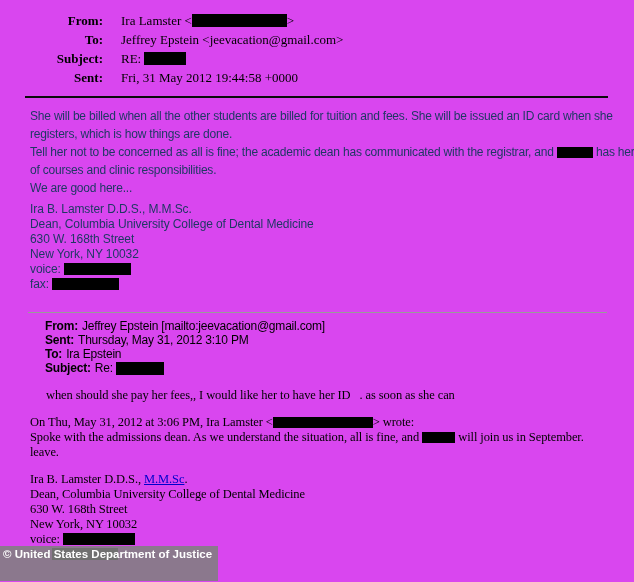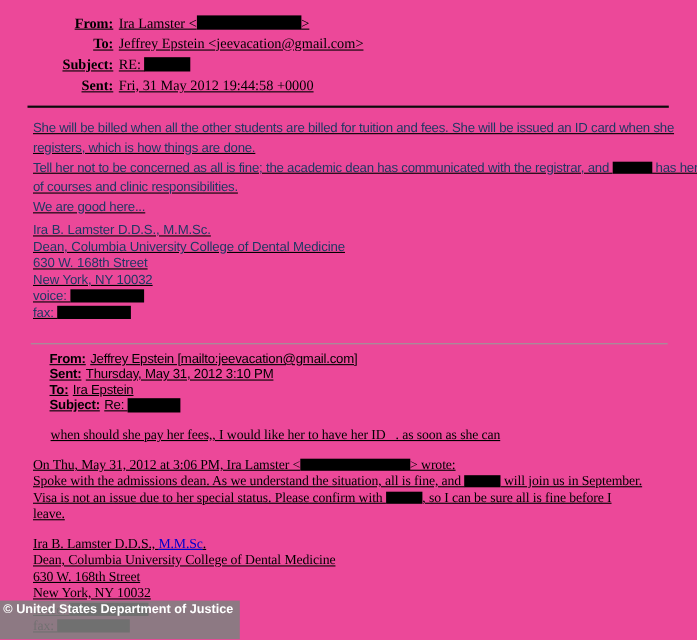--- a/index.html
+++ b/index.html
@@ -1,36 +1,35 @@
 <!DOCTYPE html>
 <html><head>
 <meta charset="utf-8">
 <style>
   html,body{margin:0;padding:0;background:#ffffff;}
   .page{
     position:relative;
     width:634px;height:582px;
-    background:#ec4899;
+    background:#d946ef;
     overflow:hidden;
     font-family:"Liberation Serif", serif;
     color:#000;
-    text-decoration:underline;
   }
   .line{white-space:nowrap;}
   
   .header1{
     margin:11px 0 0 27px;
     font-family:"Liberation Serif", serif;
     font-size:13px;
     line-height:19px;
     color:#000;
   }
   .header1 .hrow{display:flex;}
   .header1 .hlabel{width:76px;text-align:right;font-weight:bold;flex:0 0 auto;}
-  .header1 .hvalue{margin-left:5px;white-space:nowrap;}
+  .header1 .hvalue{margin-left:18px;white-space:nowrap;}
   .header1 .redact{height:13px;vertical-align:-2px;}
   
   .rule-thick{margin:9px 0 0 25px;width:583px;height:2px;background:#0a0a0a;}
   .rule-thin{margin:20px 0 0 28px;width:579px;height:1px;background:#9a9a9a;}
   
   .body1{
     margin:9px 0 0 30px;
     font-family:"Liberation Sans", sans-serif;
     font-size:12px;letter-spacing:-0.2px;
     line-height:18px;
@@ -141,21 +140,20 @@
       <div class="hrow"><span class="hlabel">Sent:</span><span class="hvalue">Thursday, May 31, 2012 3:10 PM</span></div>
       <div class="hrow"><span class="hlabel">To:</span><span class="hvalue">Ira Epstein</span></div>
       <div class="hrow"><span class="hlabel">Subject:</span><span class="hvalue">Re: <span class="redact" style="width: 48px;"></span></span></div>
     </div>
 
   <div class="intro2 line">when should she pay her fees,, I would like her to have her ID&nbsp;&nbsp; . as soon as she can</div>
 
   <div class="quote2">
       <div class="line">On Thu, May 31, 2012 at 3:06 PM, Ira Lamster &lt;<span class="redact" style="width: 100px;"></span>&gt; wrote:</div>
       <div class="line">Spoke with the admissions dean. As we understand the situation, all is fine, and <span class="redact" style="width: 33px;"></span> will join us in September.</div>
-      <div class="line">Visa is not an issue due to her special status. Please confirm with <span class="redact" style="width: 33px;"></span>, so I can be sure all is fine before I</div>
       <div class="line">leave.</div>
     </div>
 
   <div class="sig2">
     <div class="line"><span>Ira B. Lamster D.D.S., </span><a class="link">M.M.Sc</a><span>.</span></div>
     <div>
         <div class="line">Dean, Columbia University College of Dental Medicine</div>
         <div class="line">630 W. 168th Street</div>
         <div class="line">New York, NY 10032</div>
         <div class="line">voice: <span class="redact" style="width: 72px;"></span></div>

